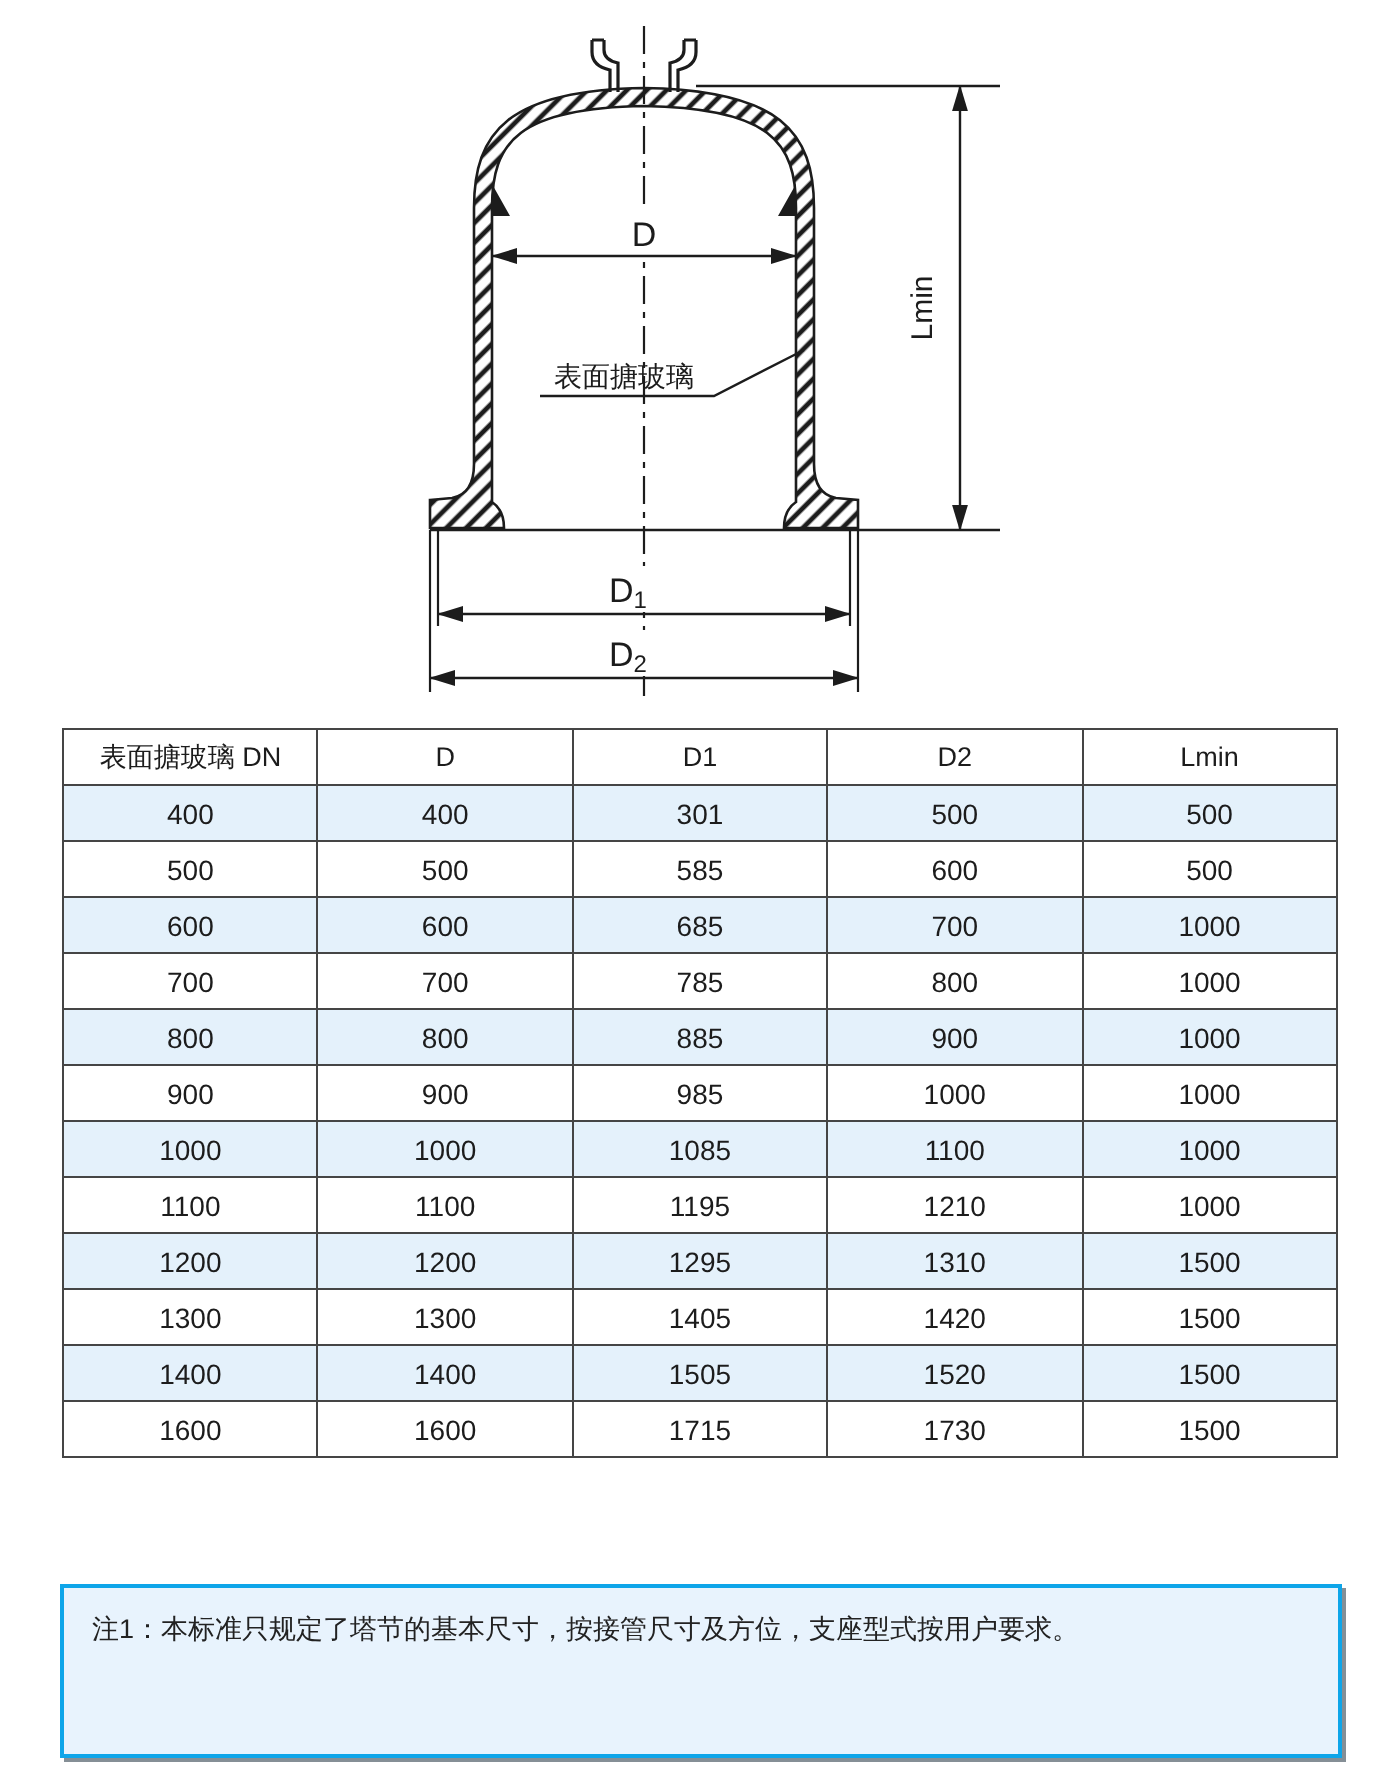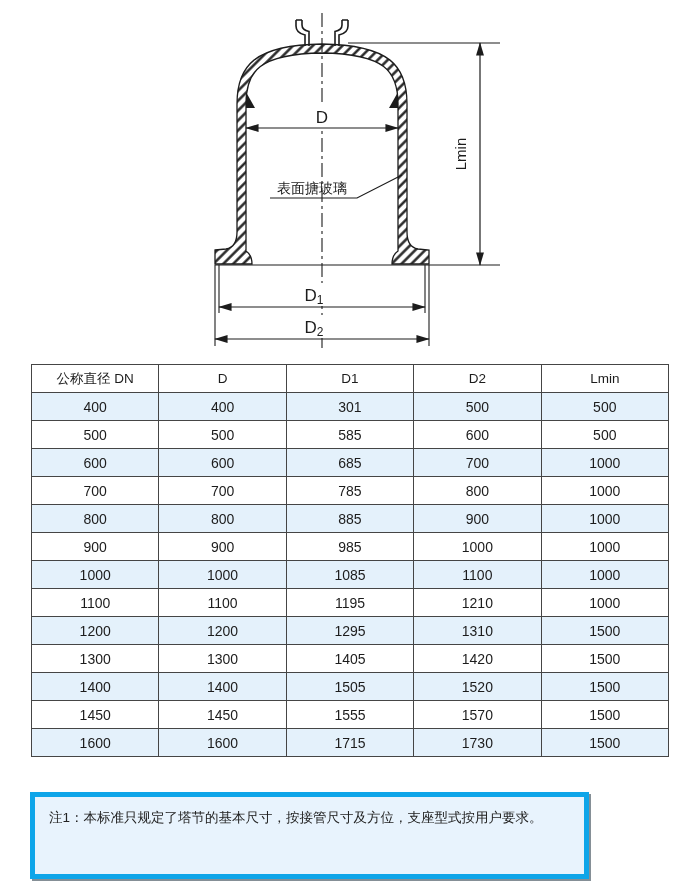--- a/index.html
+++ b/index.html
@@ -16,24 +16,24 @@
   .spec-table th,.spec-table td{
     border:1px solid var(--table-border,#454545);
     text-align:center;vertical-align:middle;
     height:27px;padding:0;
     font-size:14px;font-weight:normal;color:#1c1c1c;
   }
   .spec-table th{font-size:13.5px;background:#ffffff;}
   .spec-table tbody tr:nth-child(odd){background:var(--stripe,#e4f1fb);}
   .spec-table tbody tr:nth-child(even){background:#ffffff;}
   .notes-box{
-    position:absolute;left:30px;top:792px;width:559px;height:87px;
+    position:absolute;left:30px;top:792px;width:641px;height:87px;
     box-sizing:border-box;
     background:var(--notes-bg,#e8f3fd);
-    border:5px solid #0ea5e9;
+    border:2px solid #0ea5e9;
     box-shadow:2px 2px 0 #858f96;
     padding:8px 14px;
   }
   .notes-box p{margin:0;font-size:13.5px;line-height:26px;color:#222222;}
   svg text{fill:#1c1c1c;}
 </style>
 </head>
 <body>
 
 <svg class="drawing" width="700" height="360" viewBox="0 0 700 360">
@@ -92,21 +92,21 @@
   <line x1="480" y1="43" x2="480" y2="265" stroke="#1c1c1c" stroke-width="1.2" marker-start="url(#arrow)" marker-end="url(#arrow)"></line>
   <text x="466" y="154" text-anchor="middle" font-size="15" transform="rotate(-90 466 154)">Lmin</text>
 
   <text x="277" y="193" font-size="14">表面搪玻璃</text>
   <path d="M270,198 L357,198 L402,175" fill="none" stroke="#1c1c1c" stroke-width="1.2"></path>
 </svg>
 
 <table class="spec-table">
   <thead>
     <tr>
-      <th>公称直径 DN</th>
+      <th>表面搪玻璃 DN</th>
       <th>D</th>
       <th>D1</th>
       <th>D2</th>
       <th>Lmin</th>
     </tr>
   </thead>
   <tbody>
       <tr>
         <td>400</td>
         <td>400</td>
@@ -178,27 +178,20 @@
         <td>1500</td>
       </tr>
       <tr>
         <td>1400</td>
         <td>1400</td>
         <td>1505</td>
         <td>1520</td>
         <td>1500</td>
       </tr>
       <tr>
-        <td>1450</td>
-        <td>1450</td>
-        <td>1555</td>
-        <td>1570</td>
-        <td>1500</td>
-      </tr>
-      <tr>
         <td>1600</td>
         <td>1600</td>
         <td>1715</td>
         <td>1730</td>
         <td>1500</td>
       </tr>
     </tbody>
 </table>
 
 <div class="notes-box">

